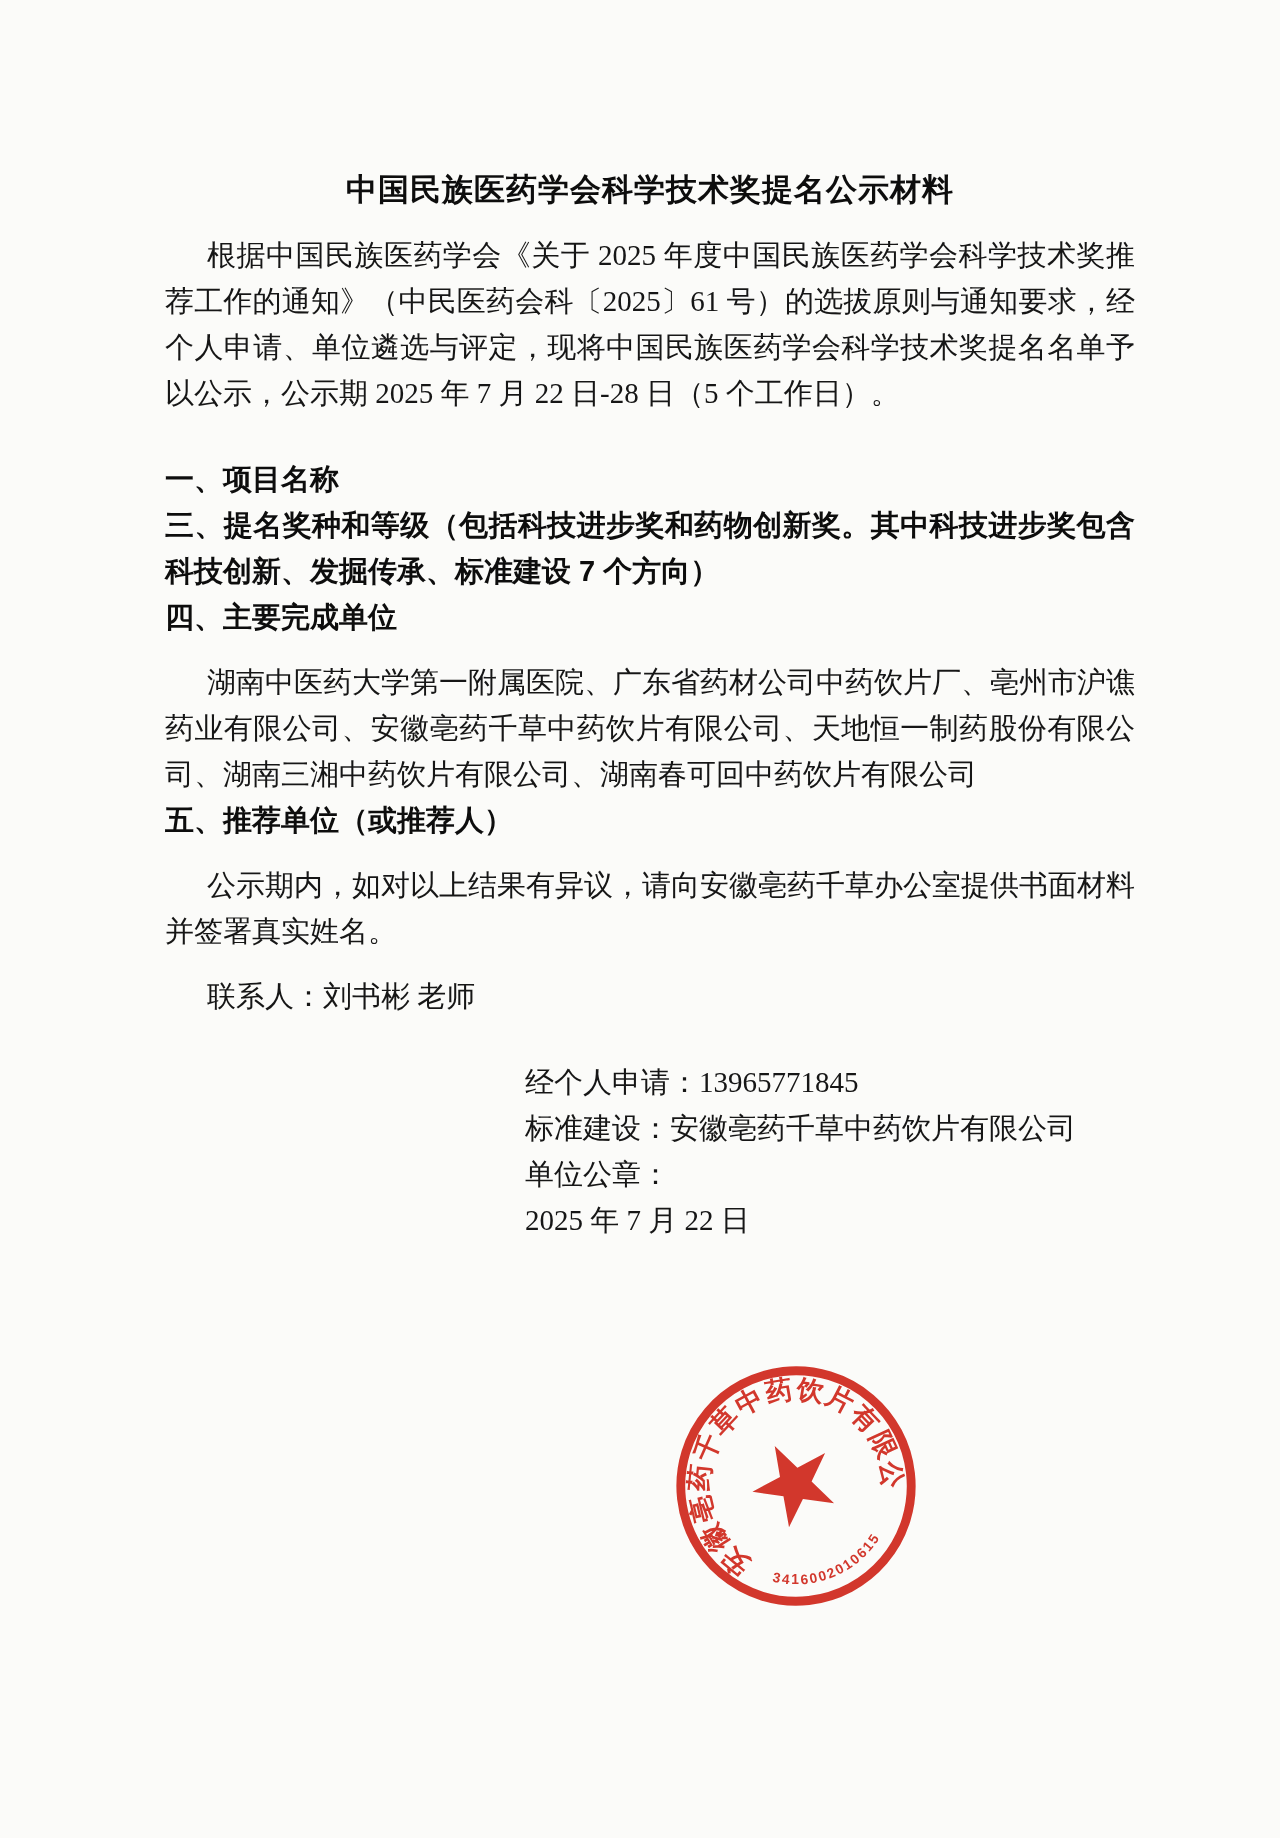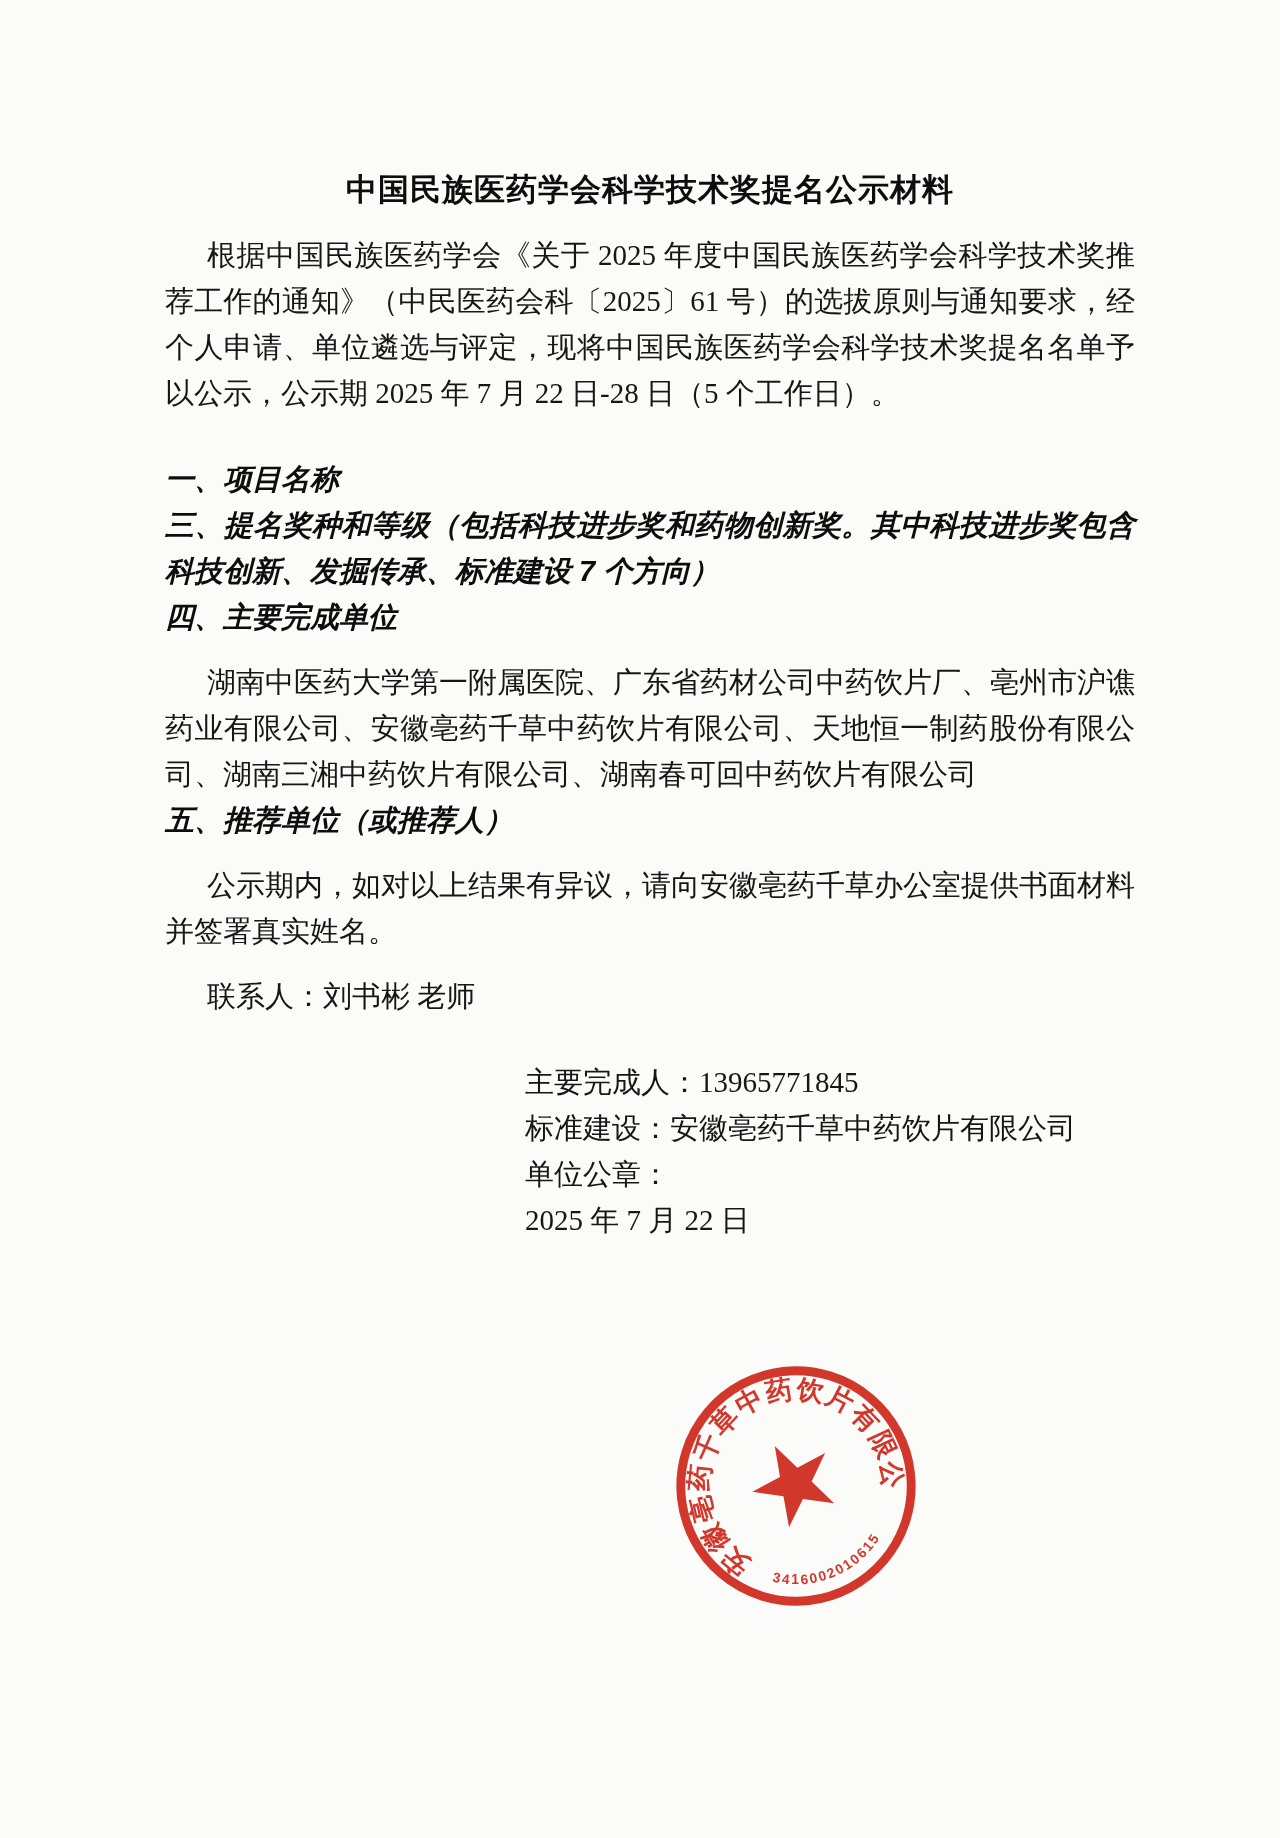--- a/index.html
+++ b/index.html
@@ -28,21 +28,20 @@
   }
   p { text-align:justify;margin-top:19px; }
   .ind { text-indent:42px; }
   h2 {
     font-family:"Liberation Sans", sans-serif;
     font-weight:bold;
     font-size:29px;
     line-height:46px;
     text-align:justify;
     color:#0d0d0d;
-    font-style:italic;
   }
   .gap-top { margin-top:40px; }
   .footer { margin-top:40px; margin-left:360px; }
   .footer .line { line-height:46px; white-space:nowrap; }
   .seal {
     position:absolute;
     left:668px; top:1358px;
     width:256px; height:256px;
     transform:rotate(-28deg);
     mix-blend-mode:multiply;
@@ -78,21 +77,21 @@
     </div>
 
     <div>
       <h2>五、推荐单位（或推荐人）</h2>
     </div>
 
     <p class="ind">公示期内，如对以上结果有异议，请向安徽亳药千草办公室提供书面材料并签署真实姓名。</p>
     <p class="ind">联系人：刘书彬 老师</p>
 
     <div class="footer">
-      <div class="line"><span>主要完成人：</span><span>13965771845</span></div>
+      <div class="line"><span>经个人申请：</span><span>13965771845</span></div>
       <div class="line"><span>标准建设：</span><span>安徽亳药千草中药饮片有限公司</span></div>
       <div class="line">单位公章：</div>
       <div class="line">2025 年 7 月 22 日</div>
     </div>
 
   </div>
 
   <svg class="seal" viewBox="0 0 260 260" xmlns="http://www.w3.org/2000/svg">
     <defs>
       <path id="arcTop" d="M 54.5 177.2 A 89 89 0 1 1 205.5 177.2" fill="none"></path>

